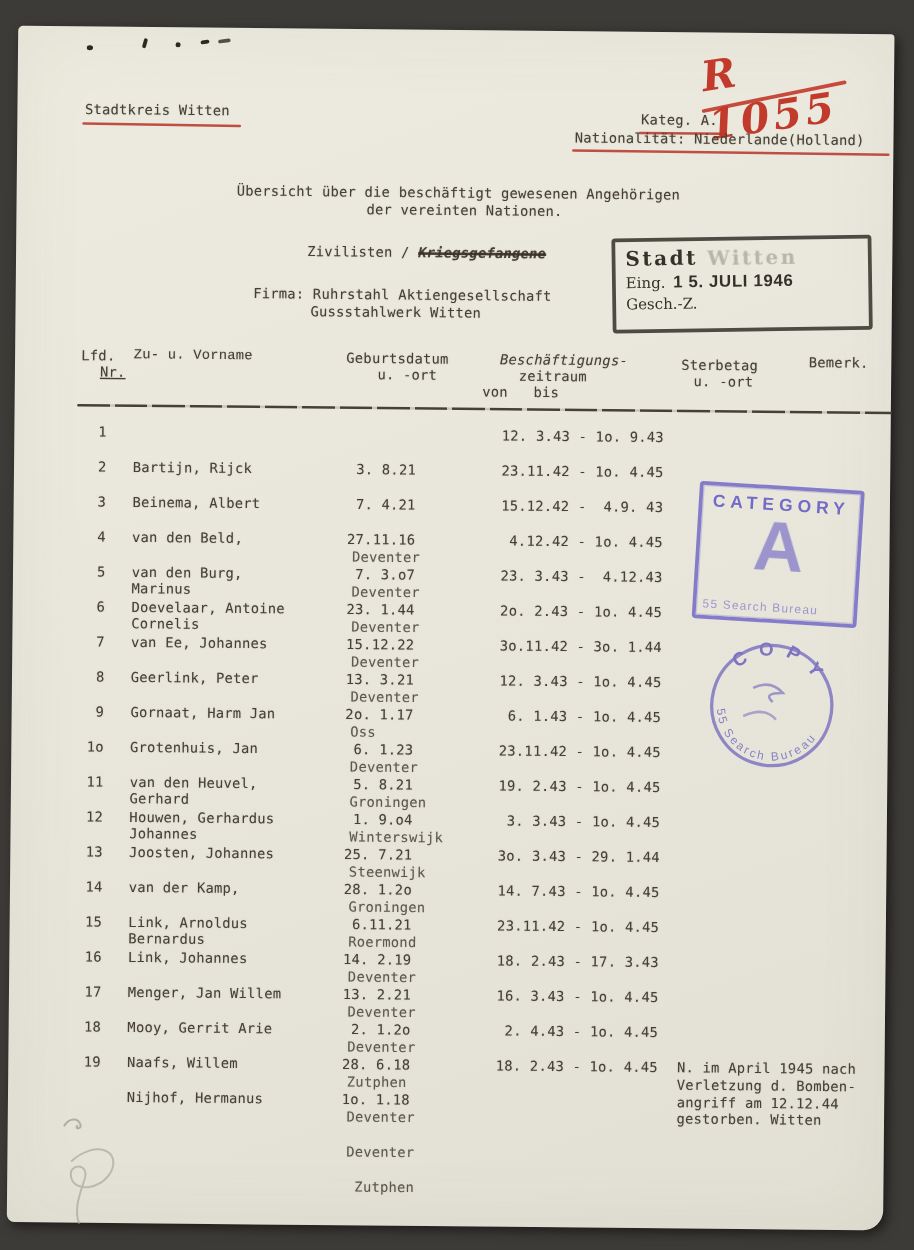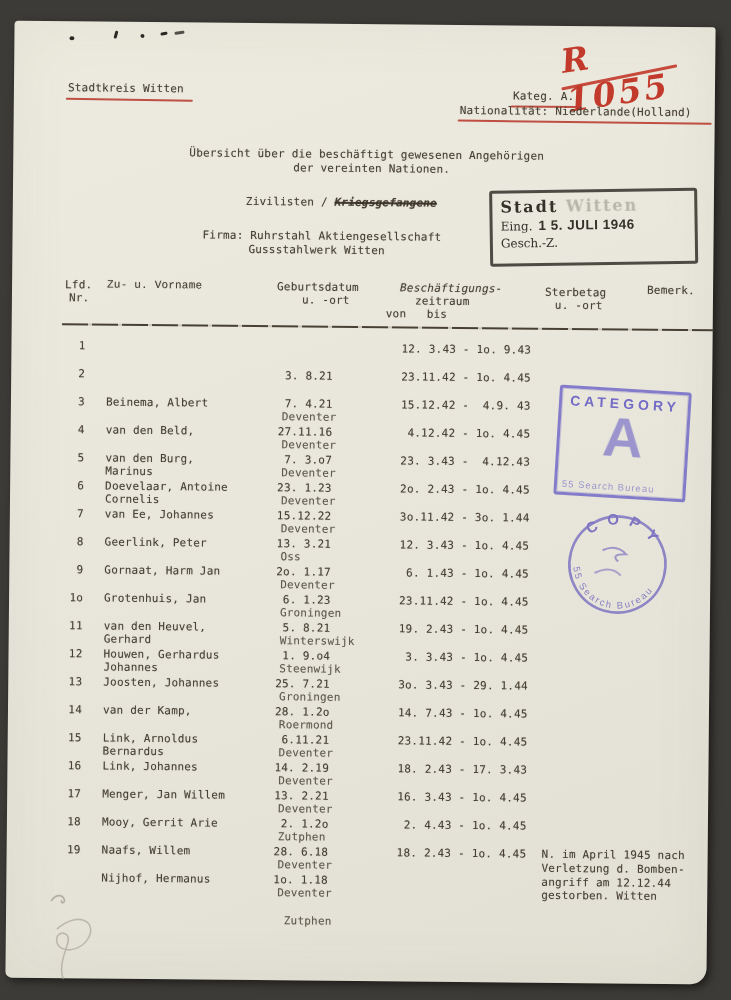--- a/index.html
+++ b/index.html
@@ -69,21 +69,21 @@
   .row{position:relative;height:28px;}
   .cell{
     position:absolute;top:0;
     font-family:"DejaVu Sans Mono",monospace;font-size:11px;line-height:13.8px;
     color:#474033;letter-spacing:.2px;white-space:pre;
     text-shadow:0 0 1px rgba(71,64,51,.32);
   }
   .c-nr{left:0;width:24px;text-align:right;}
   .c-name{left:45px;}
   .c-birth{left:217px;}
-  .c-birth .place{padding-left:4px;opacity:.85;}
+  .c-birth .place{padding-left:4px;opacity:.85;margin-top:29px;}
   .c-per{left:340px;}
   .c-rem{left:485px;width:168px;}
 </style>
 </head>
 <body>
 
 <div class="paper">
 
   <div>
     <span class="speck" style="left:55px;top:15px;width:5px;height:4px;"></span>
@@ -116,38 +116,42 @@
   <div class="tw" style="left:236px;top:220px;">Gussstahlwerk Witten</div>
 
   <div class="receipt">
     <div class="l1"><span>Stadt</span> <span class="fade">Witten</span></div>
     <div class="l2"><span>Eing.</span><span class="date">1 5. JULI 1946</span></div>
     <div class="l3">Gesch.-Z.</div>
   </div>
 
   <div class="thead">
     <div class="tw" style="left:53px;top:257px;">Lfd.</div>
-    <div class="tw" style="left:57px;top:270px;">Nr.</div>
+    <div class="tw" style="left:68px;top:270px;text-decoration:underline;">Nr.</div>
     <div class="tw" style="left:95px;top:257px;font-family:Liberation Mono, monospace;">Zu- u. Vorname</div>
     <div class="tw" style="left:265px;top:257px;">Geburtsdatum</div>
     <div class="tw" style="left:290px;top:270px;">u. -ort</div>
     <div class="tw" style="left:388px;top:257px;font-style:italic;">Beschäftigungs-</div>
     <div class="tw" style="left:403px;top:270px;text-align:center;">zeitraum</div>
     <div class="tw" style="left:374px;top:283px;">von   bis</div>
     <div class="tw" style="left:533px;top:260px;">Sterbetag</div>
     <div class="tw" style="left:543px;top:273px;">u. -ort</div>
     <div class="tw" style="left:635px;top:257px;">Bemerk.</div>
   </div>
 
   <div class="divider"></div>
 
   <div class="rows">
 
       <div class="row">
         <div class="cell c-nr">1</div>
+        <div class="cell c-name">
+          <div>Bartijn, Rijck</div>
+          <div></div>
+        </div>
         <div class="cell c-birth">
           <div> 3. 8.21</div>
           <div class="place">Deventer</div>
         </div>
         <div class="cell c-per">12. 3.43 - 1o. 9.43</div>
         <div class="cell c-rem"></div>
       </div>
 
       <div class="row">
         <div class="cell c-nr">2</div>
@@ -191,21 +195,21 @@
         <div class="cell c-rem"></div>
       </div>
 
       <div class="row">
         <div class="cell c-nr">5</div>
         <div class="cell c-name">
           <div>Doevelaar, Antoine</div>
           <div></div>
         </div>
         <div class="cell c-birth">
-          <div>23. 1.23</div>
+          <div>23. 1.44</div>
           <div class="place">Deventer</div>
         </div>
         <div class="cell c-per">23. 3.43 -  4.12.43</div>
         <div class="cell c-rem"></div>
       </div>
 
       <div class="row">
         <div class="cell c-nr">6</div>
         <div class="cell c-name">
           <div>van Ee, Johannes</div>

